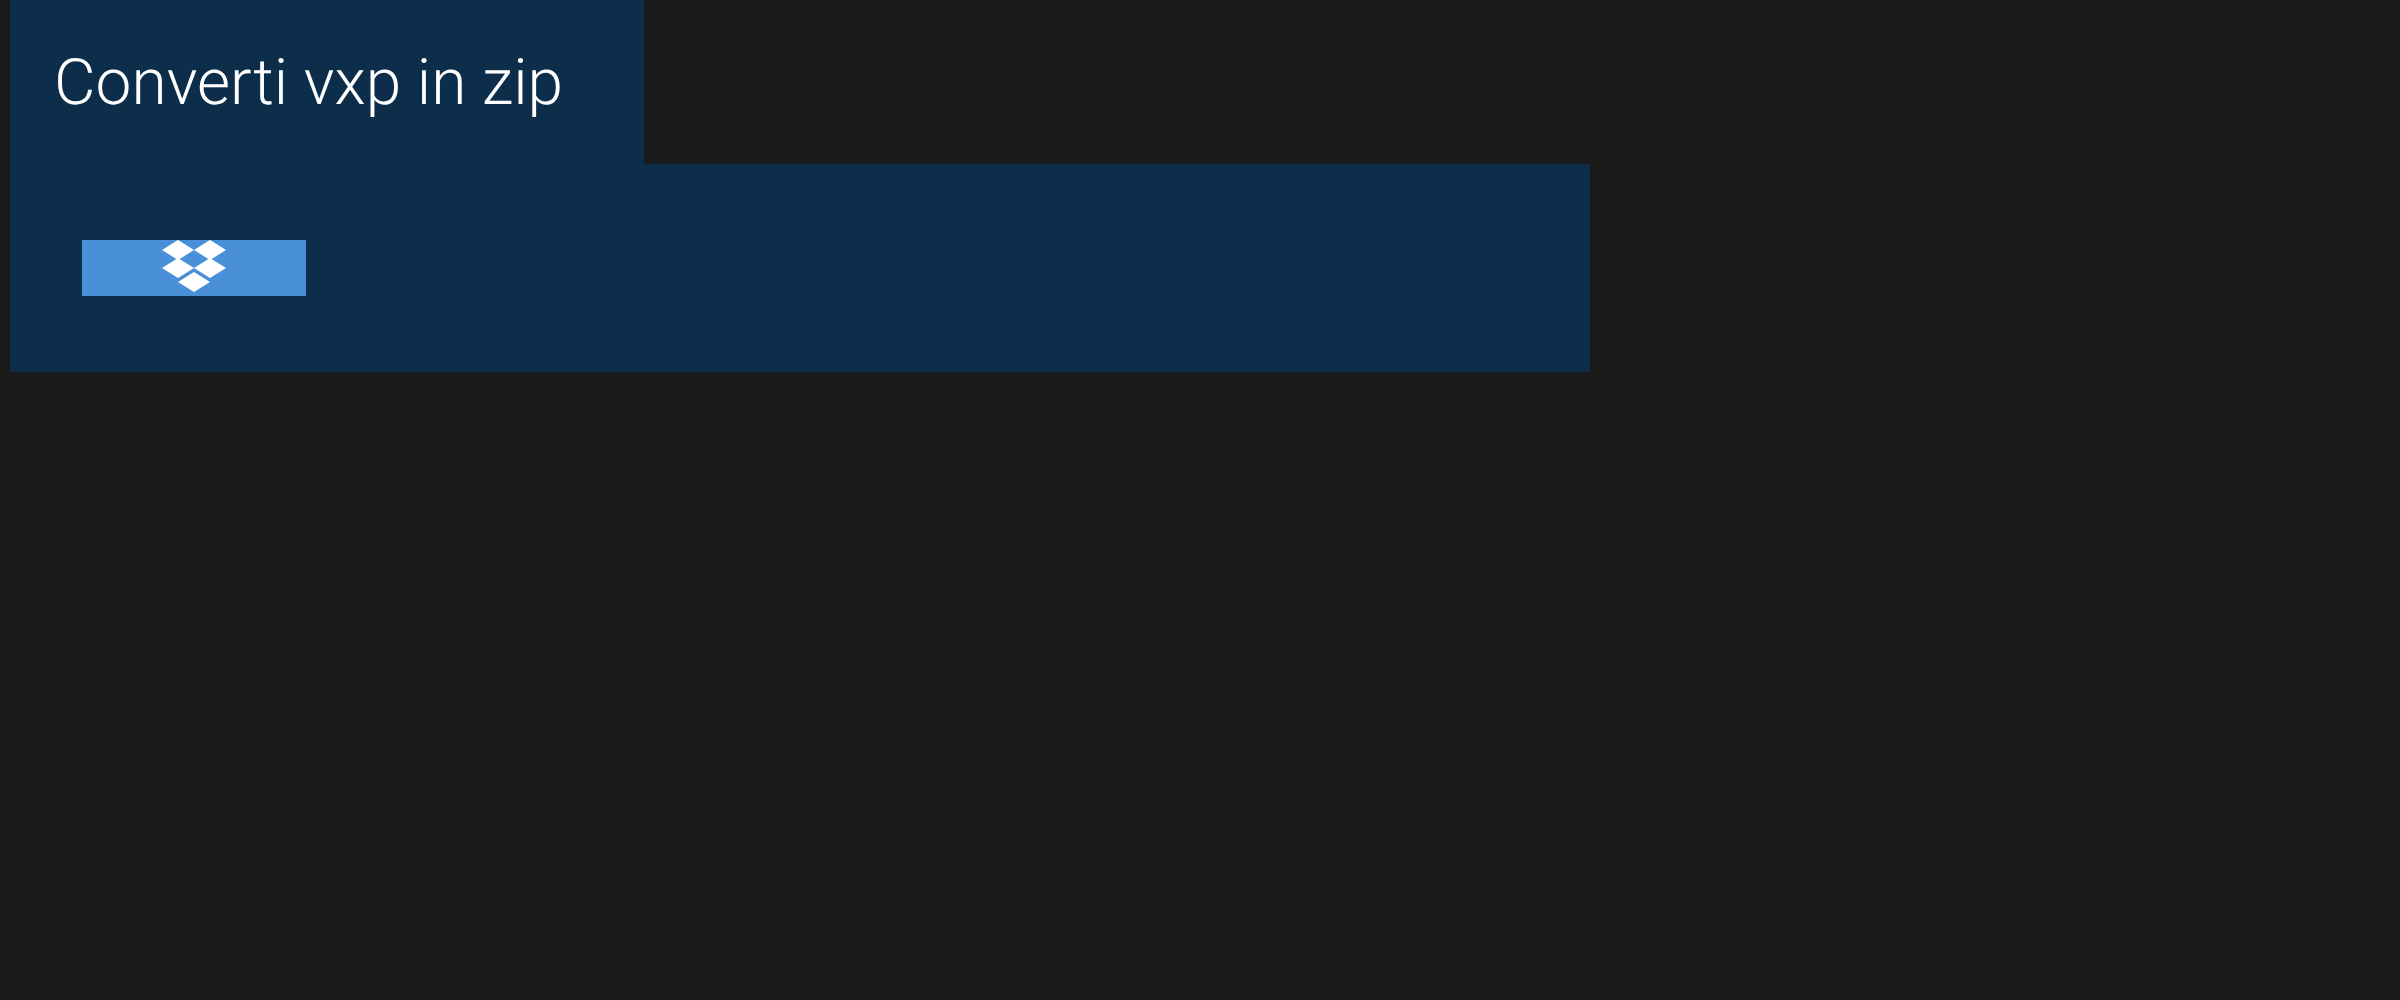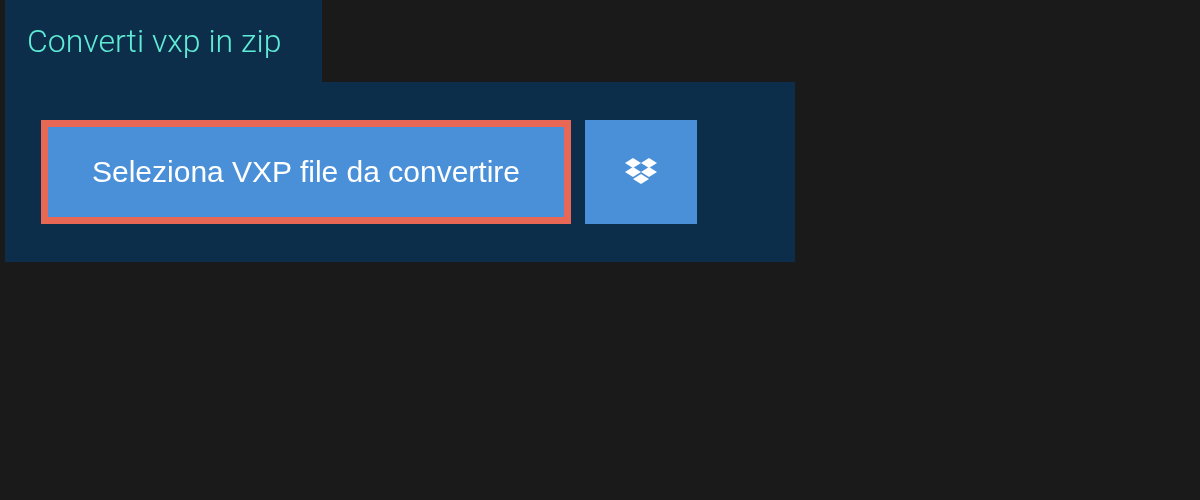--- a/index.html
+++ b/index.html
@@ -12,21 +12,21 @@
       height: 500px;
       background: #1a1a1a;
       font-family: -apple-system, BlinkMacSystemFont, "Segoe UI", Roboto, Helvetica, Arial, sans-serif;
       overflow: hidden;
     }
     .tab-container {
       display: flex;
     }
     .tab {
       background: #0d2e4a;
-      color: #5eead4;
+      color: #ffffff;
       font-size: 32px;
       font-weight: 300;
       padding: 22px 40px 22px 22px;
       margin-left: 5px;
     }
     .panel {
       background: #0d2e4a;
       margin-left: 5px;
       padding: 38px 36px 38px 36px;
       width: 790px;
@@ -69,25 +69,20 @@
 <body>
 
 <div class="tab-container">
   <div class="tab">
     <span>Converti vxp in zip</span>
   </div>
 </div>
 
 <div class="panel">
   <div class="button-row">
-    <div class="select-button-wrapper">
-      <button class="select-button">
-        <span>Seleziona VXP file da convertire</span>
-      </button>
-    </div>
     <button class="dropbox-button">
       <svg class="dropbox-icon" viewBox="0 0 32 28">
         <path d="M8 0 L16 5 L8 10 L0 5 Z"></path>
         <path d="M24 0 L32 5 L24 10 L16 5 Z"></path>
         <path d="M0 14 L8 9 L16 14 L8 19 Z"></path>
         <path d="M16 14 L24 9 L32 14 L24 19 Z"></path>
         <path d="M8 21 L16 16 L24 21 L16 26 Z"></path>
       </svg>
     </button>
   </div>

